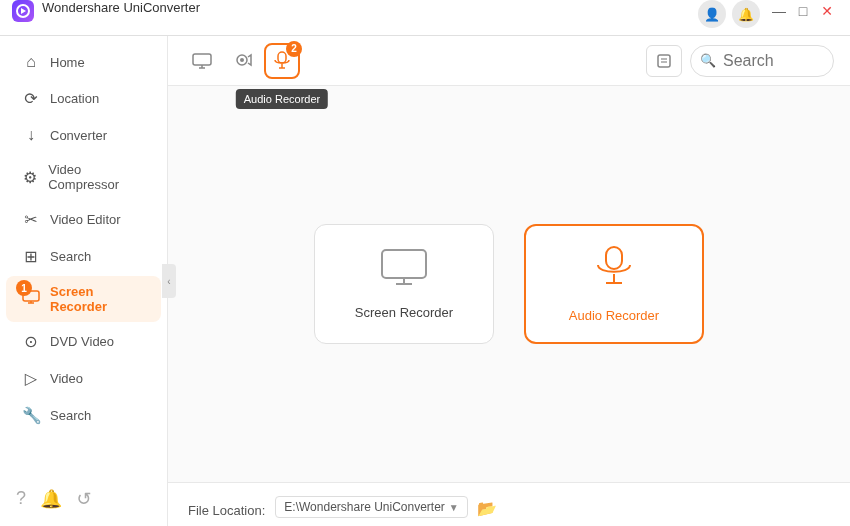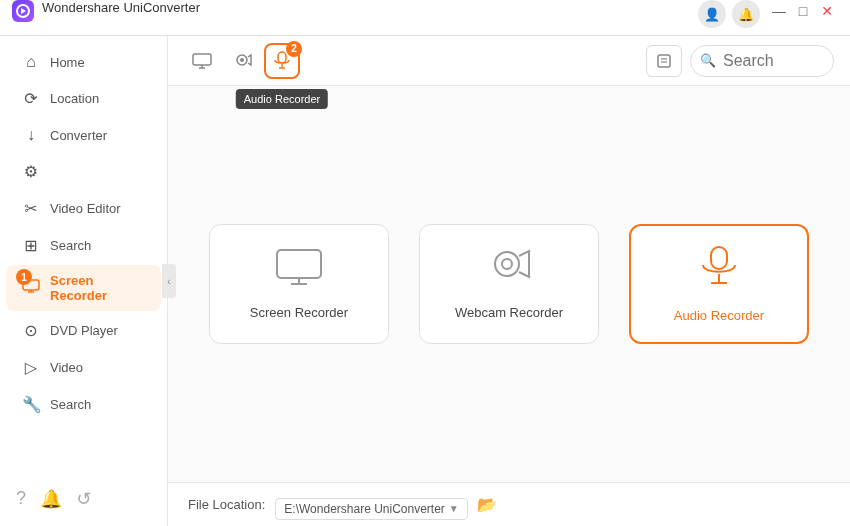--- a/index.html
+++ b/index.html
@@ -198,21 +198,21 @@
     }
     .recorder-card .card-icon { font-size: 36px; color: #888; }
     .recorder-card.selected .card-icon { color: #f97316; }
     .recorder-card .card-label { font-size: 13px; color: #444; }
 
     
     .bottom-bar {
       height: 44px;
       background: #fff;
       border-top: 1px solid #e8e8e8;
-      display: flex; align-items: center;
+      display: flex; align-items: flex-end;
       padding: 8px 20px;
       gap: 10px;
       font-size: 13px;
       color: #555;
     }
     .file-location-label { font-weight: 500; }
     .file-location-input {
       border: 1px solid #ddd;
       border-radius: 4px;
       padding: 3px 8px;
@@ -270,20 +270,21 @@
     <div class="sidebar-item">
       <span class="icon">⟳</span>
       <span>Location</span>
     </div>
     <div class="sidebar-item">
       <span class="icon">↓</span>
       <span>Converter</span>
     </div>
     <div class="sidebar-item">
       <span class="icon">⚙</span>
+      <span>Video Compressor</span>
     </div>
     <div class="sidebar-item">
       <span class="icon">✂</span>
       <span>Video Editor</span>
     </div>
     <div class="sidebar-item">
       <span class="icon">⊞</span>
       <span>Search</span>
     </div>
     <div class="sidebar-item active" style="position:relative;">
@@ -291,21 +292,21 @@
       <span class="icon" style="color:#f97316;">
         <svg width="18" height="14" viewBox="0 0 18 14">
             <rect x="1" y="1" width="16" height="10" rx="2" fill="none" stroke="#f97316" stroke-width="1.5"></rect>
             <path d="M6 13h6M9 11v2" stroke="#f97316" stroke-width="1.5"></path>
           </svg>
       </span>
       <span>Screen Recorder</span>
     </div>
     <div class="sidebar-item">
       <span class="icon">⊙</span>
-      <span>DVD Player</span>
+      <span>DVD Video</span>
     </div>
     <div class="sidebar-item">
       <span class="icon">▷</span>
       <span>Video</span>
     </div>
     <div class="sidebar-item">
       <span class="icon">🔧</span>
       <span>Search</span>
     </div>
 
@@ -369,30 +370,20 @@
       <div class="recorder-card">
         <div class="card-icon">
           <svg width="48" height="38" viewBox="0 0 48 38">
               <rect x="2" y="2" width="44" height="28" rx="4" fill="none" stroke="#999" stroke-width="2"></rect>
               <path d="M16 36h16M24 30v6" stroke="#999" stroke-width="2"></path>
             </svg>
         </div>
         <span class="card-label">Screen Recorder</span>
       </div>
 
-      <div class="recorder-card">
-        <div class="card-icon">
-          <svg width="48" height="38" viewBox="0 0 48 38">
-              <circle cx="22" cy="16" r="12" fill="none" stroke="#999" stroke-width="2"></circle>
-              <circle cx="22" cy="16" r="5" fill="none" stroke="#999" stroke-width="2"></circle>
-              <path d="M34 8l10-5v26l-10-5" fill="none" stroke="#999" stroke-width="2"></path>
-            </svg>
-        </div>
-        <span class="card-label">Webcam Recorder</span>
-      </div>
 
       <div class="recorder-card selected">
         <div class="card-icon">
           <svg width="40" height="44" viewBox="0 0 40 44">
               <rect x="12" y="2" width="16" height="22" rx="8" fill="none" stroke="#f97316" stroke-width="2"></rect>
               <path d="M4 20c0 9 32 9 32 0" stroke="#f97316" stroke-width="2" fill="none"></path>
               <line x1="20" y1="29" x2="20" y2="38" stroke="#f97316" stroke-width="2"></line>
               <line x1="12" y1="38" x2="28" y2="38" stroke="#f97316" stroke-width="2"></line>
             </svg>
         </div>

